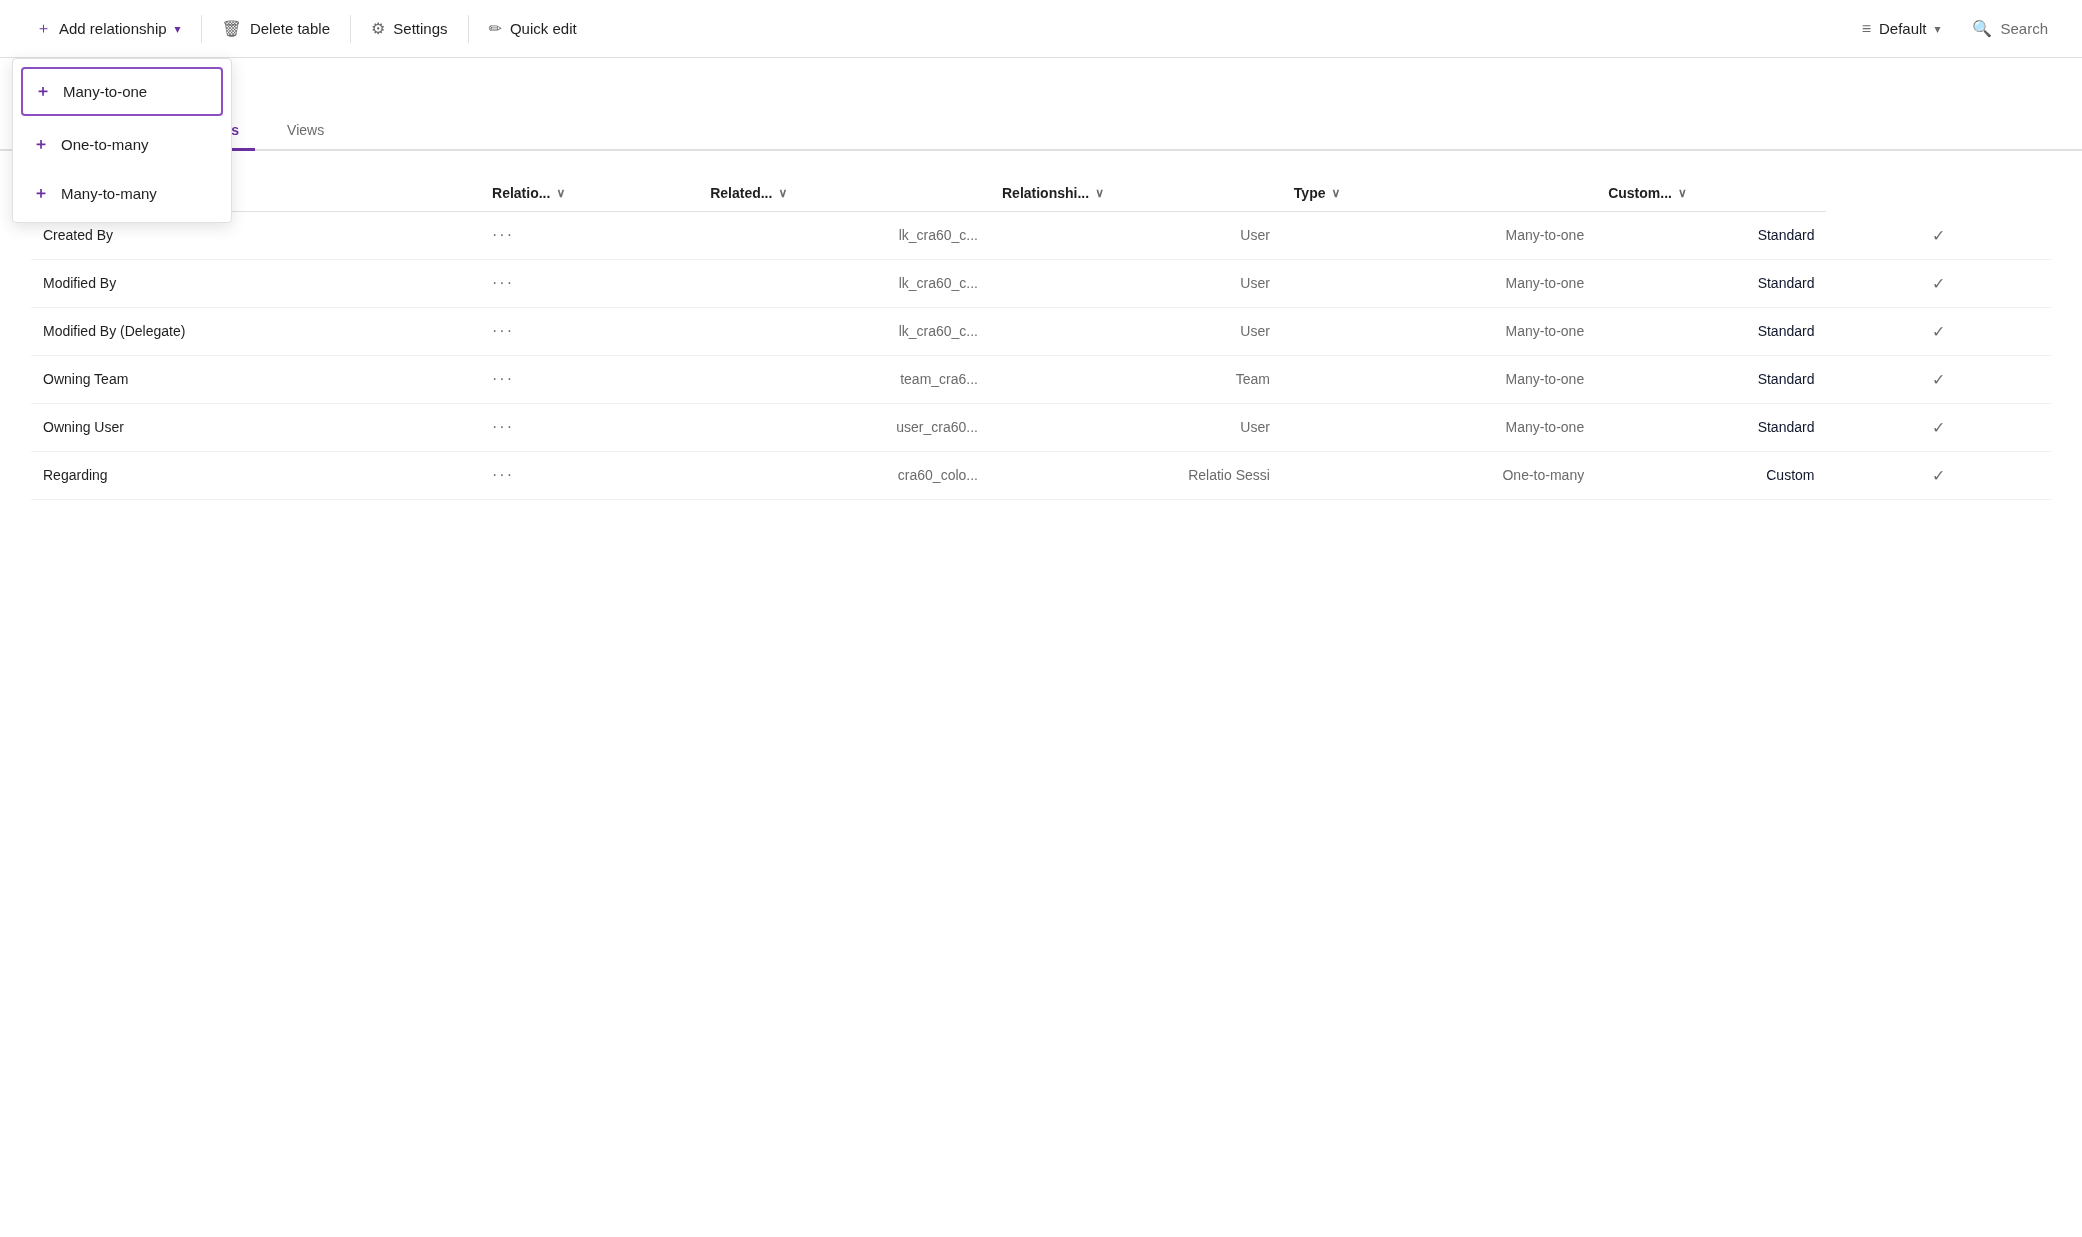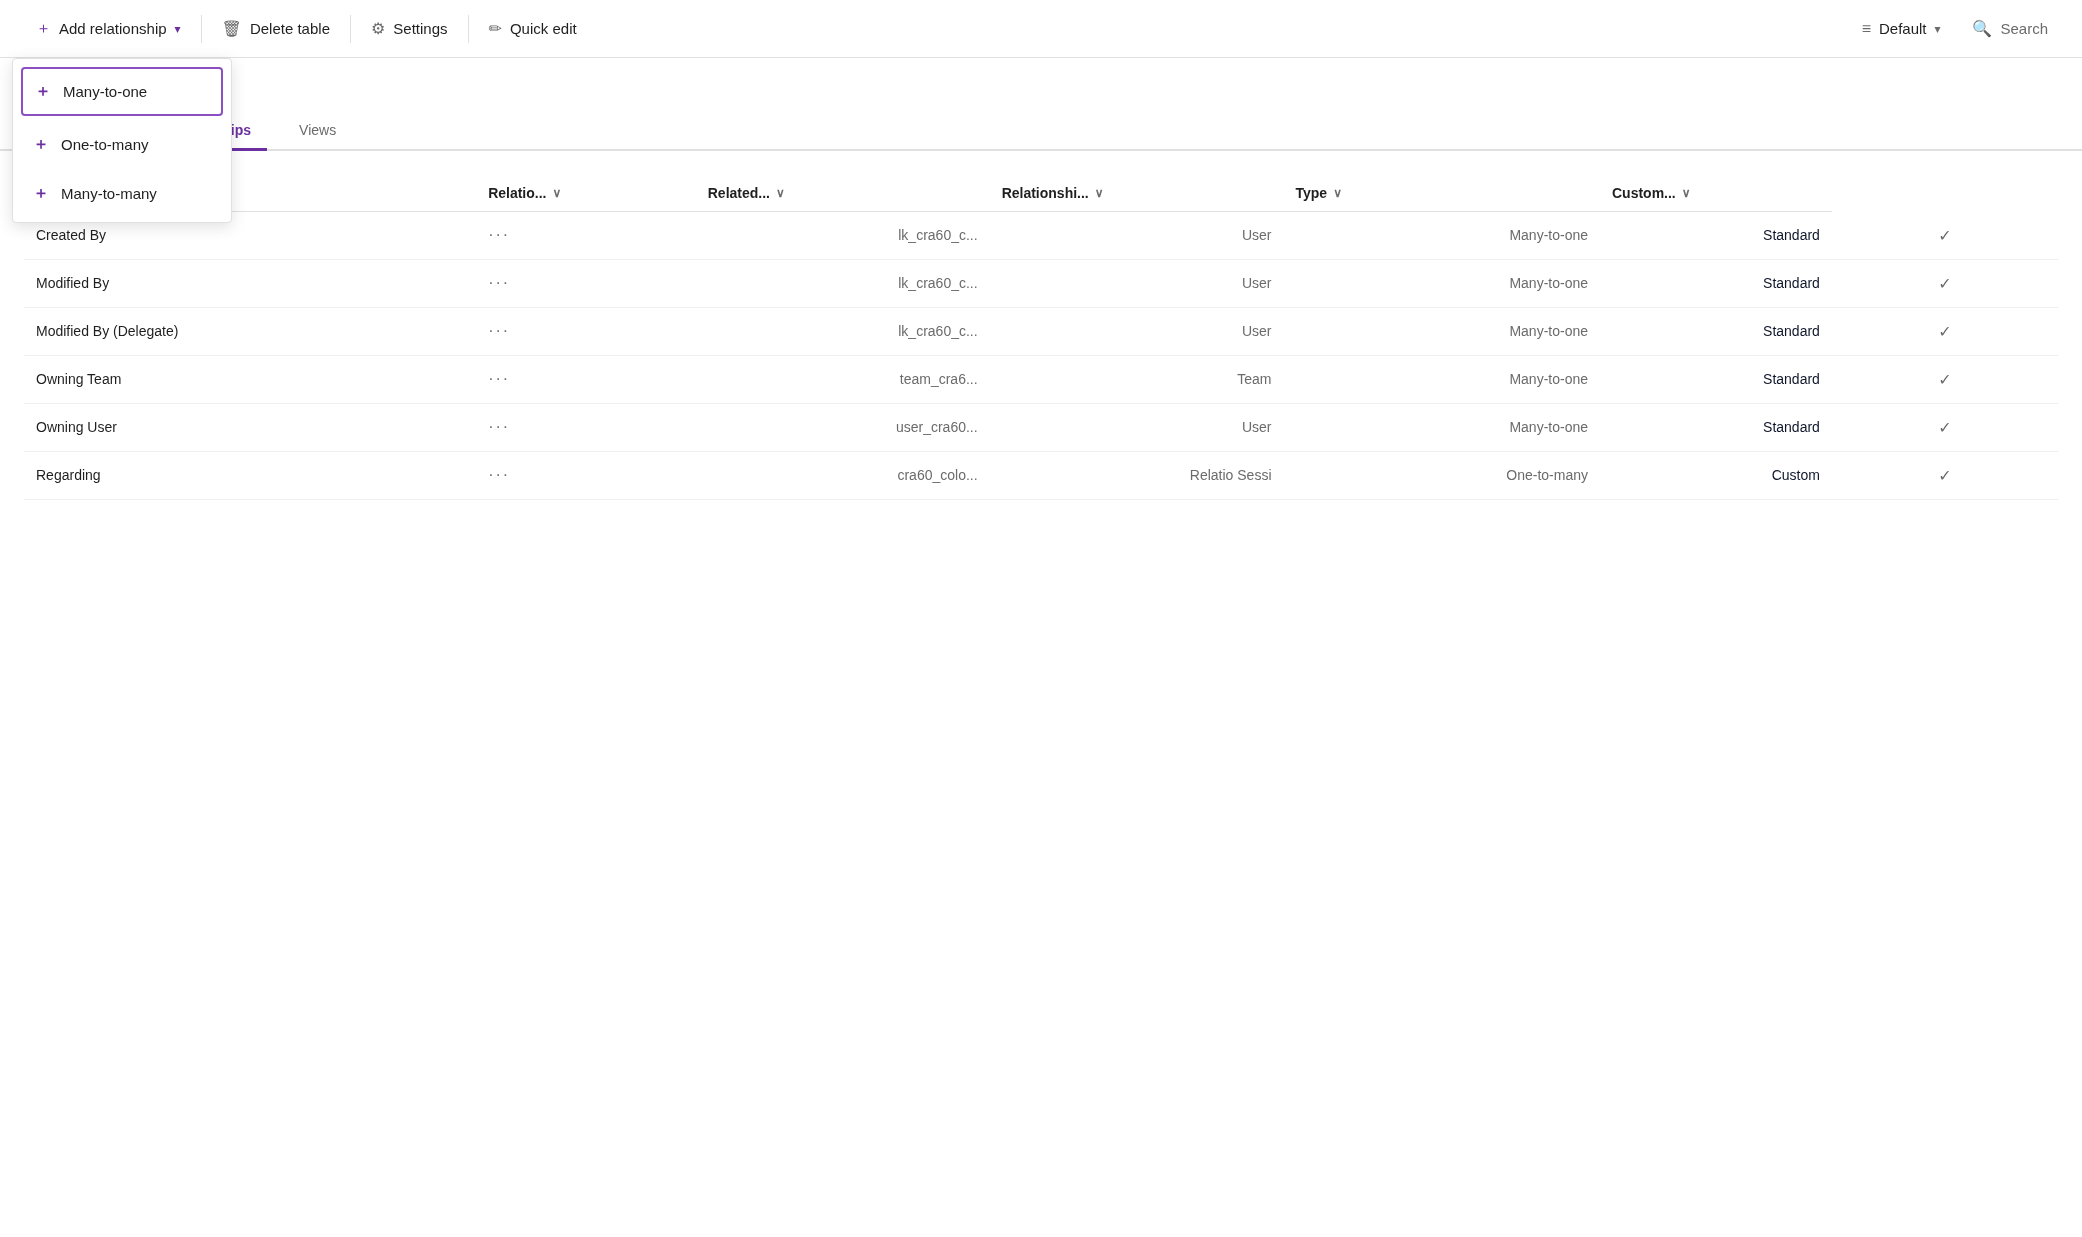--- a/index.html
+++ b/index.html
@@ -111,21 +111,21 @@
     }
     .breadcrumb-arrow { color: #6b6b6b; font-size: 16px; }
     .breadcrumb-current {
       font-size: 24px;
       font-weight: 700;
       color: #1f1f1f;
     }
 
     
     .tabs-area {
-      padding: 0 40px;
+      padding: 0 28px;
       display: flex;
       align-items: flex-end;
       gap: 16px;
       margin-top: 8px;
       border-bottom: 2px solid #e0e0e0;
     }
     .tab {
       padding: 10px 16px;
       font-size: 14px;
       color: #6b6b6b;
@@ -134,21 +134,21 @@
       margin-bottom: -2px;
     }
     .tab.active {
       color: #6b2fa0;
       font-weight: 600;
       border-bottom: 3px solid #6b2fa0;
     }
 
     
     .table-area {
-      padding: 24px 24px;
+      padding: 24px 31px;
     }
     table {
       width: 100%;
       border-collapse: collapse;
     }
     thead tr th {
       text-align: left;
       padding: 10px 12px;
       font-size: 14px;
       font-weight: 600;

